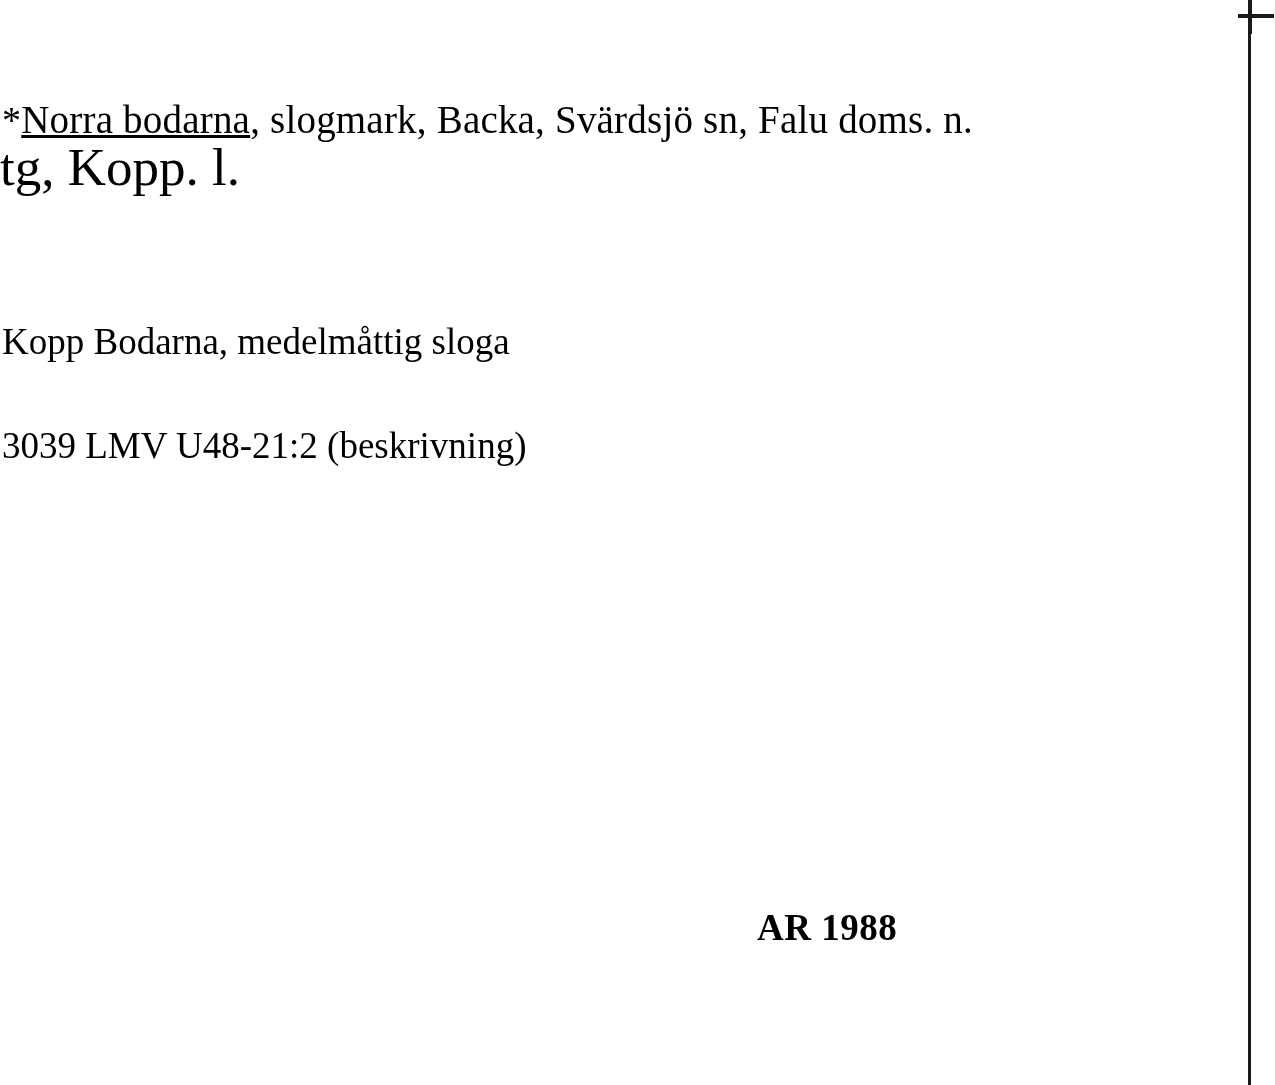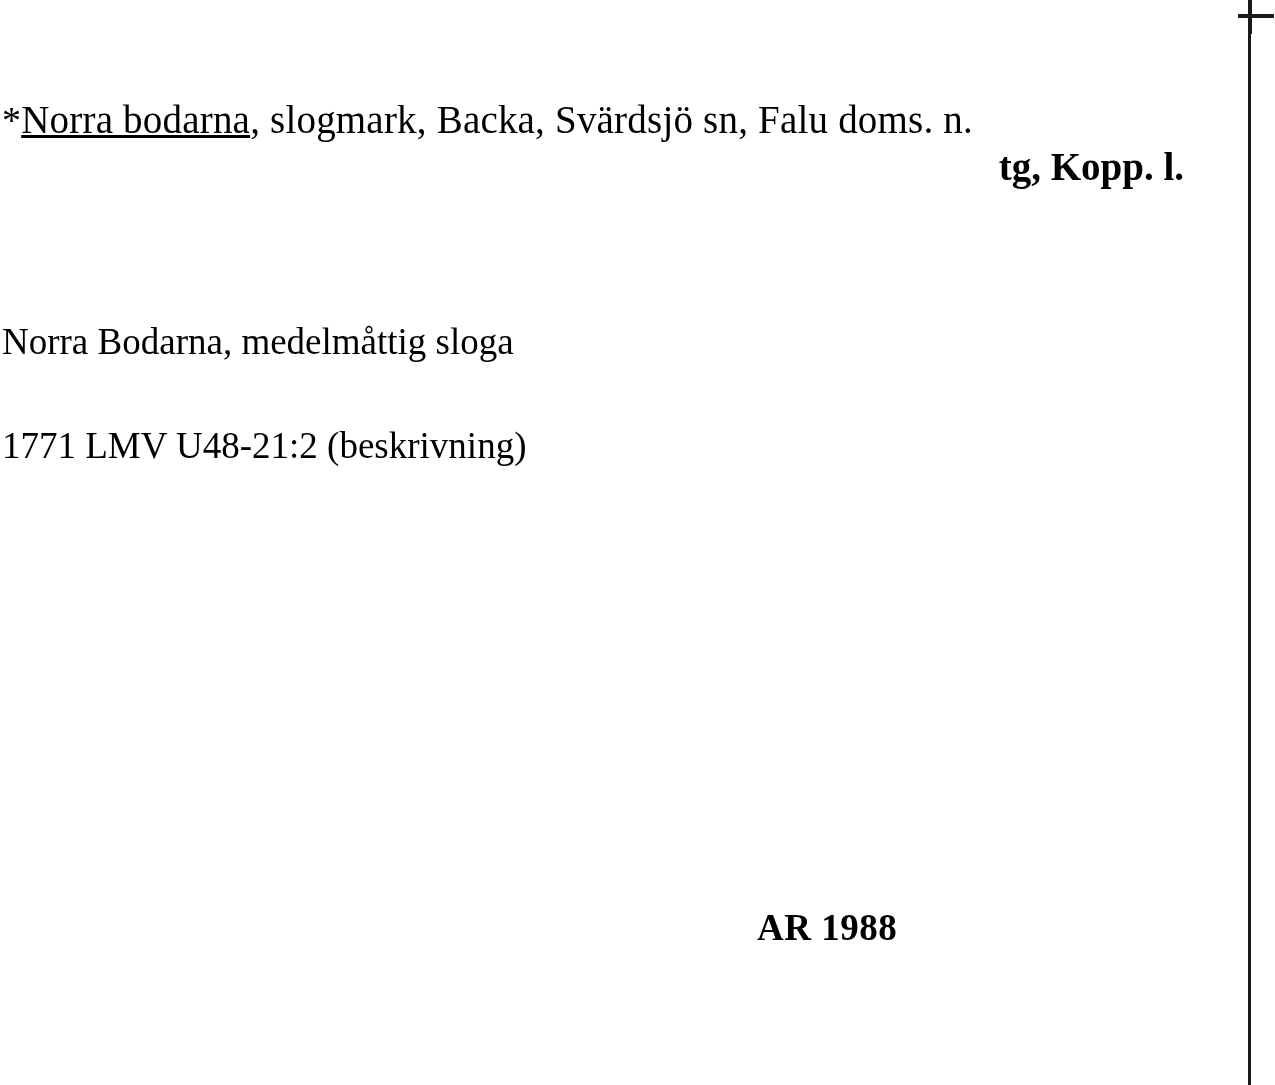--- a/index.html
+++ b/index.html
@@ -73,26 +73,24 @@
     padding-left: 2px;
   }
   .asterisk {
     font-size: 38px;
   }
   .headword {
     text-decoration: underline;
     text-underline-offset: 2px;
   }
   .headword-cont {
-    font-size: 39px;
+    font-size: 53px;
     line-height: 46px;
-    text-align: right;
     padding-right: 46px;
     white-space: nowrap;
-    font-weight: bold;
   }
 
   
   .body-line {
     position: absolute;
     left: 2px;
     font-size: 37px;
     line-height: 44px;
     white-space: nowrap;
   }
@@ -121,19 +119,19 @@
   <div class="reg-mark">
     <div class="bar-h"></div>
     <div class="bar-v"></div>
   </div>
 
   <div class="headword-block">
     <div class="headword-line"><span class="asterisk">*</span><span class="headword">Norra bodarna</span><span>, slogmark, Backa, Svärdsjö sn, Falu doms. n.</span></div>
     <div class="headword-cont">tg, Kopp. l.</div>
   </div>
 
-  <div class="body-line line-desc">Norra Bodarna, medelmåttig sloga</div>
+  <div class="body-line line-desc">Kopp Bodarna, medelmåttig sloga</div>
 
-  <div class="body-line line-source">1771 LMV U48-21:2 (beskrivning)</div>
+  <div class="body-line line-source">3039 LMV U48-21:2 (beskrivning)</div>
 
   <div class="signature">AR 1988</div>
 
 </div>
 
 </body></html>

